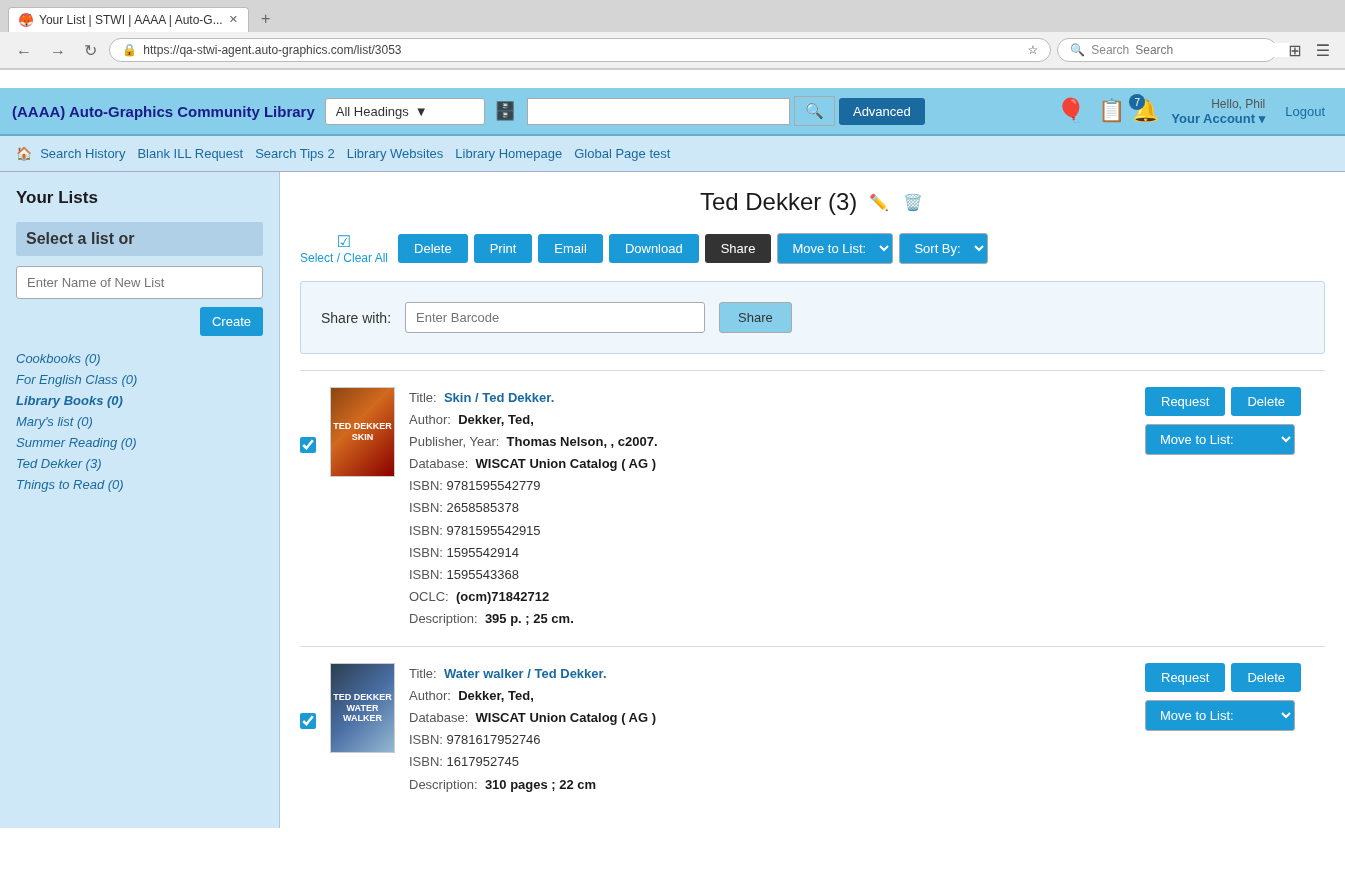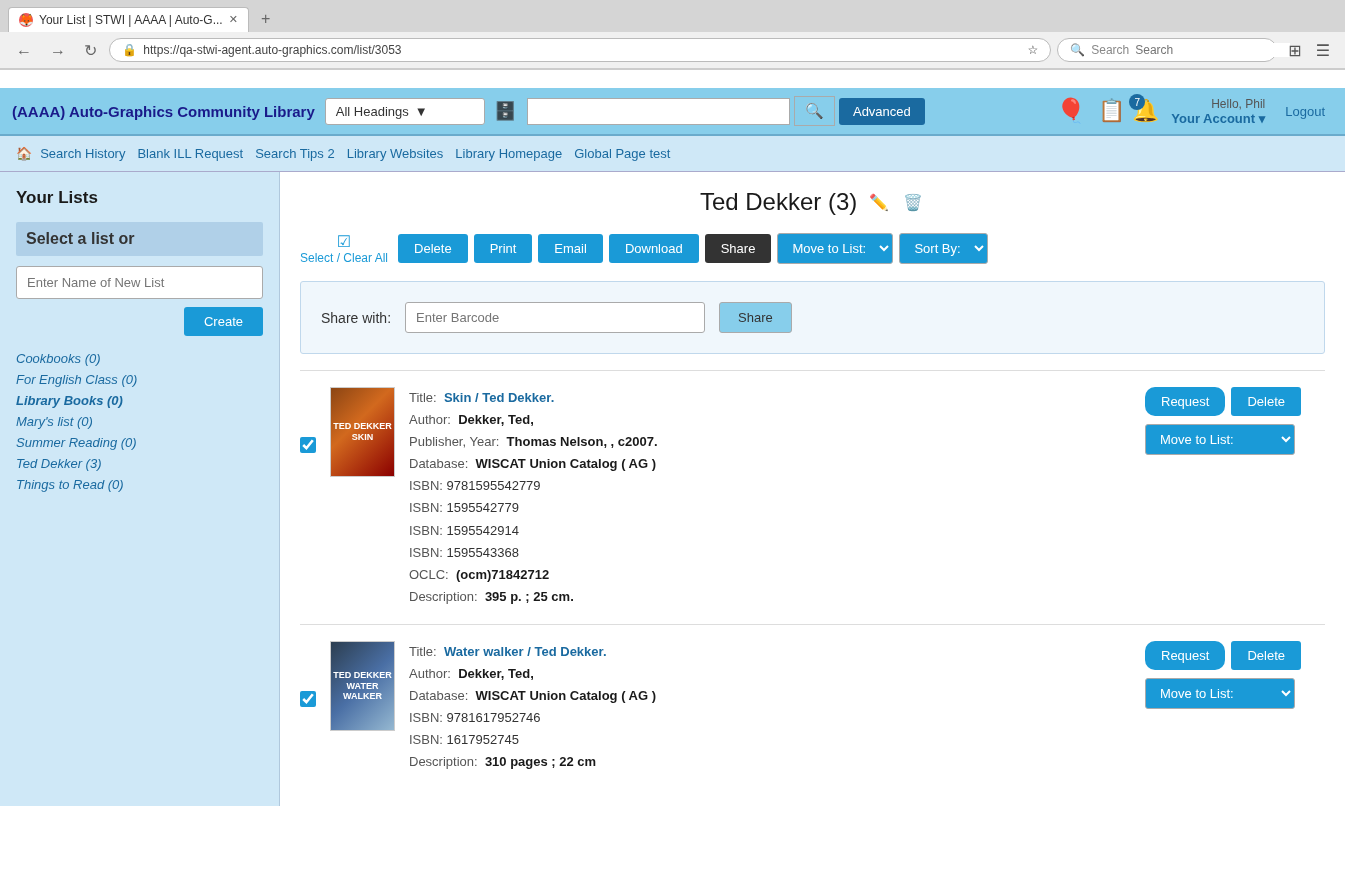--- a/index.html
+++ b/index.html
@@ -45,21 +45,21 @@
     .nav-link { color: #1a6aa0; font-size: 13px; cursor: pointer; text-decoration: none; padding: 2px 4px; }
 
     
     .main-content { display: flex; min-height: 600px; }
 
     
     .sidebar { width: 280px; background: #cfe8f7; padding: 16px; border-right: 1px solid #b0c8dd; flex-shrink: 0; }
     .sidebar-title { font-size: 17px; font-weight: bold; color: #1a1a1a; margin-bottom: 14px; }
     .sidebar-section-label { background: #b0d0e8; padding: 8px 10px; font-size: 16px; font-weight: bold; color: #333; margin-bottom: 10px; border-radius: 2px; }
     .new-list-input { width: 100%; border: 1px solid #aaa; border-radius: 3px; padding: 8px 10px; font-size: 13px; color: #999; margin-bottom: 8px; background: #fff; }
-    .create-btn { background: #1a9ad7; color: #fff; border: none; border-radius: 3px; padding: 7px 20px; font-size: 13px; cursor: pointer; display: block; margin-left: auto; }
+    .create-btn { background: #1a9ad7; color: #fff; border: none; border-radius: 3px; padding: 7px 12px; font-size: 13px; cursor: pointer; display: block; margin-left: auto; }
     .list-items { margin-top: 12px; }
     .list-item-link { display: block; color: #1a6aa0; font-size: 13px; padding: 3px 0; cursor: pointer; text-decoration: none; font-style: italic; }
     .list-item-link.active { font-weight: bold; color: #1a6aa0; }
 
     
     .right-panel { flex: 1; padding: 16px 20px; }
     .list-header { text-align: center; margin-bottom: 16px; display: flex; align-items: center; justify-content: center; gap: 10px; }
     .list-header-title { font-size: 24px; font-weight: normal; color: #1a1a1a; }
     .icon-btn { background: none; border: none; cursor: pointer; font-size: 16px; color: #444; padding: 2px; }
 
@@ -81,21 +81,21 @@
 
     
     .book-item { display: flex; align-items: flex-start; gap: 14px; padding: 16px 0; border-top: 1px solid #ddd; }
     .book-checkbox { margin-top: 50px; accent-color: #1a9ad7; width: 16px; height: 16px; }
     .book-details { flex: 1; font-size: 13px; line-height: 1.7; }
     .book-details .field-label { color: #555; }
     .book-details .field-value { font-weight: bold; color: #1a1a1a; }
     .book-details .field-value-link { font-weight: bold; color: #1a6aa0; }
     .book-actions { display: flex; flex-direction: column; align-items: flex-start; gap: 8px; flex-shrink: 0; min-width: 180px; }
     .book-action-row { display: flex; gap: 6px; }
-    .req-btn { background: #1a9ad7; color: #fff; border: none; border-radius: 10px; padding: 7px 16px; font-size: 13px; cursor: pointer; }
+    .req-btn { background: #1a9ad7; color: #fff; border: none; border-radius: 3px; padding: 7px 16px; font-size: 13px; cursor: pointer; }
     .del-btn { background: #1a9ad7; color: #fff; border: none; border-radius: 3px; padding: 7px 16px; font-size: 13px; cursor: pointer; }
     .move-select { padding: 6px 10px; font-size: 13px; border: 1px solid #aaa; border-radius: 3px; background: #1a9ad7; color: #fff; cursor: pointer; width: 150px; }
 
     
     ::-webkit-scrollbar { width: 12px; }
     ::-webkit-scrollbar-track { background: #e0e0e0; }
     ::-webkit-scrollbar-thumb { background: #aaa; border-radius: 3px; }
 
     
     .cover-skin { background: linear-gradient(135deg, #8B4513 0%, #D2691E 40%, #8B0000 100%); width: 65px; height: 90px; display: flex; align-items: center; justify-content: center; border: 1px solid #ccc; flex-shrink: 0; }
@@ -244,21 +244,22 @@
         </div>
         <div>
           <span class="field-label">Publisher, Year:</span>&nbsp;
           <span class="field-value">Thomas Nelson, , c2007.</span>
         </div>
         <div>
           <span class="field-label">Database:</span>&nbsp;
           <span class="field-value">WISCAT Union Catalog ( AG )</span>
         </div>
         <div><span class="field-label">ISBN:</span>&nbsp;<span>9781595542779</span></div>
-        <div><span class="field-label">ISBN:</span>&nbsp;<span>1595542779</span></div>
+        <div><span class="field-label">ISBN:</span>&nbsp;<span>2658585378</span></div>
+        <div><span class="field-label">ISBN:</span>&nbsp;<span>9781595542915</span></div>
         <div><span class="field-label">ISBN:</span>&nbsp;<span>1595542914</span></div>
         <div><span class="field-label">ISBN:</span>&nbsp;<span>1595543368</span></div>
         <div>
           <span class="field-label">OCLC:</span>&nbsp;
           <span class="field-value">(ocm)71842712</span>
         </div>
         <div>
           <span class="field-label">Description:</span>&nbsp;
           <span class="field-value">395 p. ; 25 cm.</span>
         </div>

